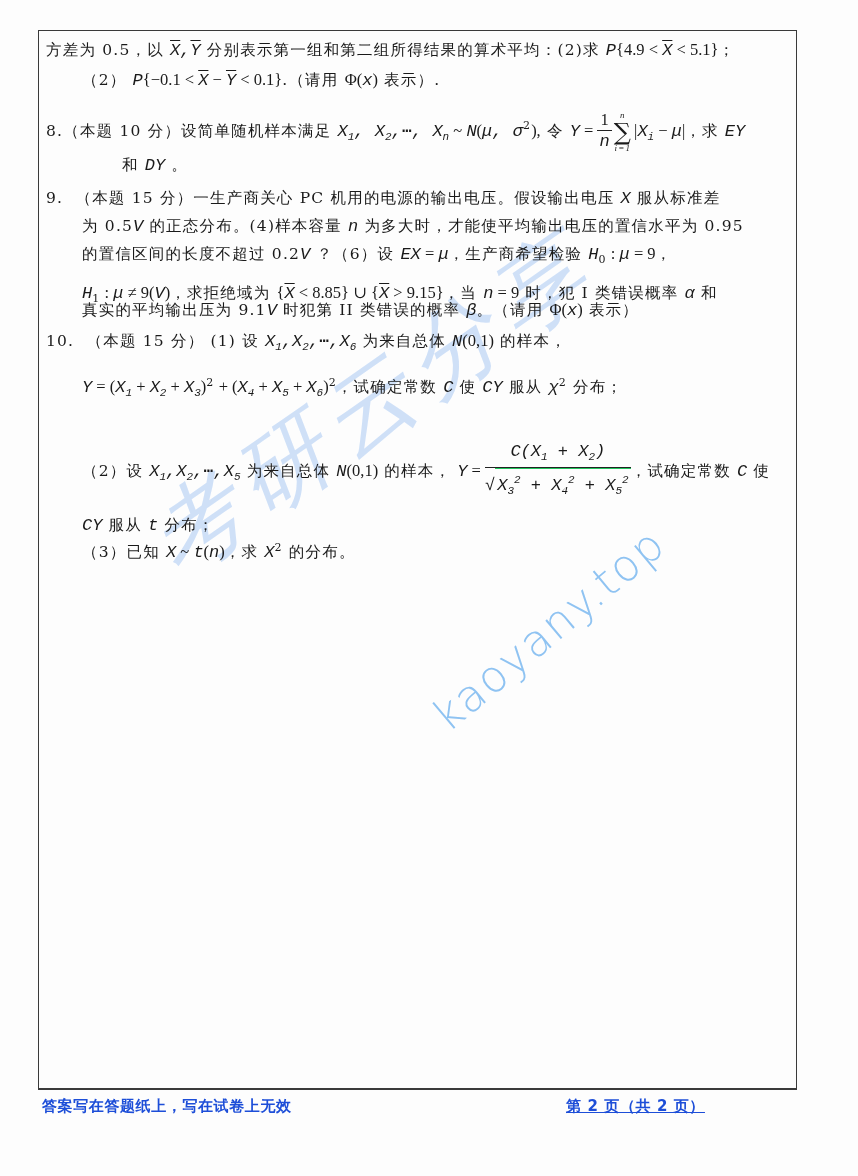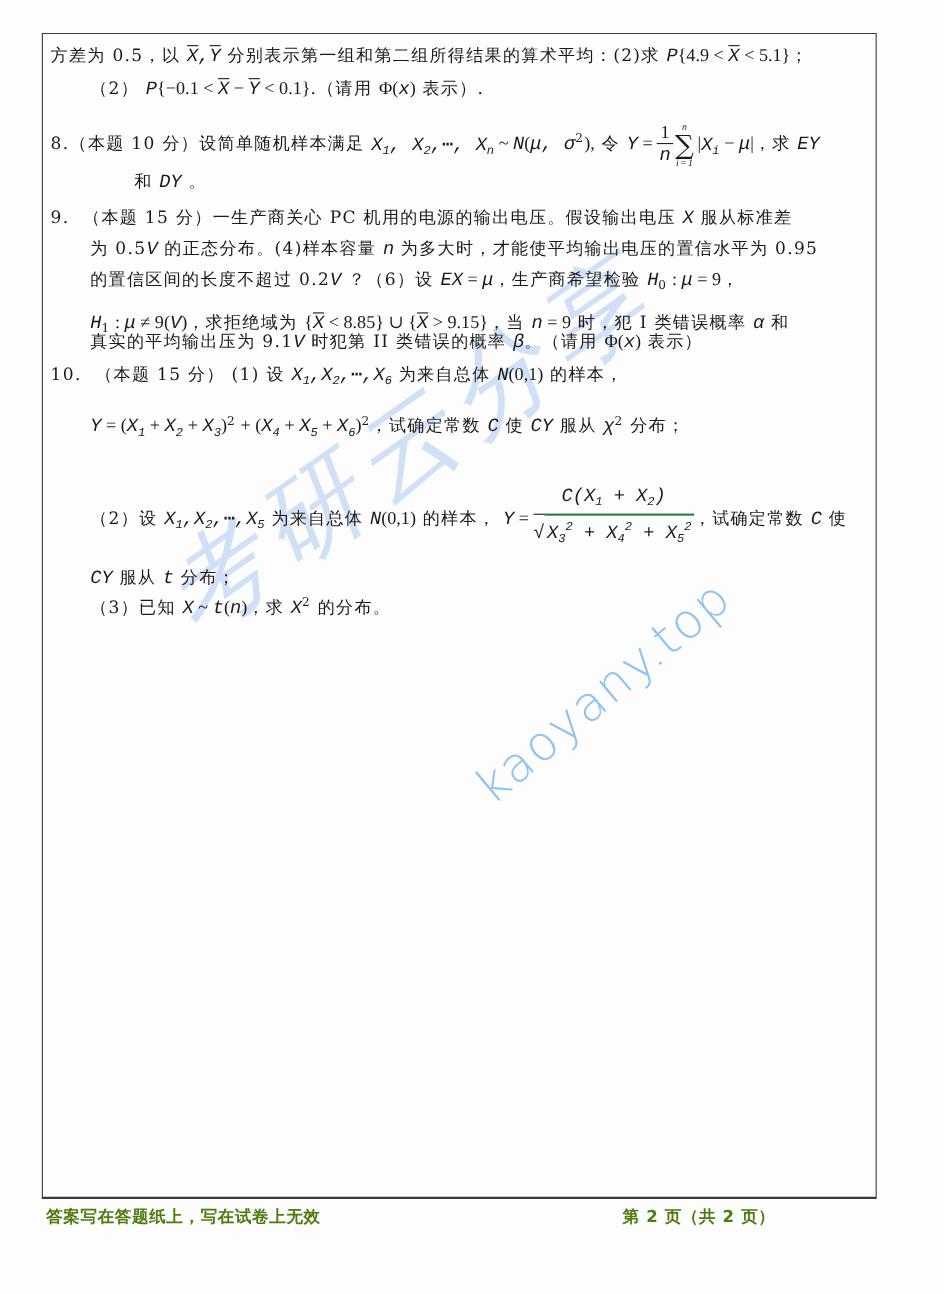--- a/index.html
+++ b/index.html
@@ -18,21 +18,21 @@
   .n { font-family: "Liberation Serif", "DejaVu Serif", serif; letter-spacing: 0; font-size: 16.5px; }
   .ob { text-decoration: overline; }
   sub, sup { font-size: 11px; }
   .frac { display: inline-block; vertical-align: middle; text-align: center; }
   .frac .num { display: block; border-bottom: 1px solid #222; padding: 0 3px; line-height: 20px; }
   .frac .den { display: block; line-height: 22px; }
   .sigma { display: inline-block; vertical-align: middle; text-align: center; line-height: 1; margin: 0 2px; }
   .sigma .top, .sigma .bot { display: block; font-size: 9px; font-style: italic; font-family: "Liberation Serif", serif; }
   .sigma .big { display: block; font-size: 24px; font-family: "DejaVu Serif", serif; }
   .sqrt { display: inline-block; border-top: 1px solid #22c55e; padding: 0 2px; }
-  .footer { position: absolute; top: 1097px; font-size: 15px; letter-spacing: 0.6px; font-family: "DejaVu Sans", "Liberation Sans", sans-serif; font-weight: bold; color: #4d7c0f; }
+  .footer { position: absolute; top: 1097px; font-size: 15px; letter-spacing: 0.6px; font-family: "DejaVu Sans", "Liberation Sans", sans-serif; font-weight: bold; color: #1d4ed8; }
   .wm-cn {
     position: absolute; left: 195px; top: 480px; font-size: 92px; color: #c8dcf7; opacity: 0.85;
     transform: rotate(-35deg); transform-origin: left bottom; letter-spacing: 12px;
     font-family: "DejaVu Serif", serif; font-style: italic; white-space: nowrap;
   }
   .wm-en {
     position: absolute; left: 455px; top: 690px; font-size: 44px; color: #8fc3f2;
     transform: rotate(-40deg); transform-origin: left bottom; letter-spacing: 2px;
     font-family: "DejaVu Sans", "Liberation Sans", sans-serif; font-weight: 300; white-space: nowrap;
   }
@@ -85,13 +85,13 @@
   <span>（2）设 </span><span class="m">X<sub>1</sub>,X<sub>2</sub>,⋯,X<sub>5</sub></span><span> 为来自总体 </span><span class="m">N</span><span class="n">(0,1)</span><span> 的样本， </span><span class="m">Y</span><span class="n"> = </span><span class="frac"><span class="num m">C(X<sub>1</sub> + X<sub>2</sub>)</span><span class="den m">√<span class="sqrt">X<sub>3</sub><sup>2</sup> + X<sub>4</sub><sup>2</sup> + X<sub>5</sub><sup>2</sup></span></span></span><span>，试确定常数 </span><span class="m">C</span><span> 使</span>
 </div>
 <div class="line" style="left:82px; top:515px;">
   <span class="m">CY</span><span> 服从 </span><span class="m">t</span><span> 分布；</span>
 </div>
 <div class="line" style="left:82px; top:541px;">
   <span>（3）已知 </span><span class="m">X</span><span class="n"> ~ </span><span class="m">t</span><span class="n">(</span><span class="m">n</span><span class="n">)</span><span>，求 </span><span class="m">X</span><sup>2</sup><span> 的分布。</span>
 </div>
 
 <div class="footer" style="left:42px;">答案写在答题纸上，写在试卷上无效</div>
-<div class="footer" style="left:566px;">第 2 页（共 2 页）</div>
+<div class="footer" style="left:566px;text-decoration:underline;">第 2 页（共 2 页）</div>
 
 </body></html>

